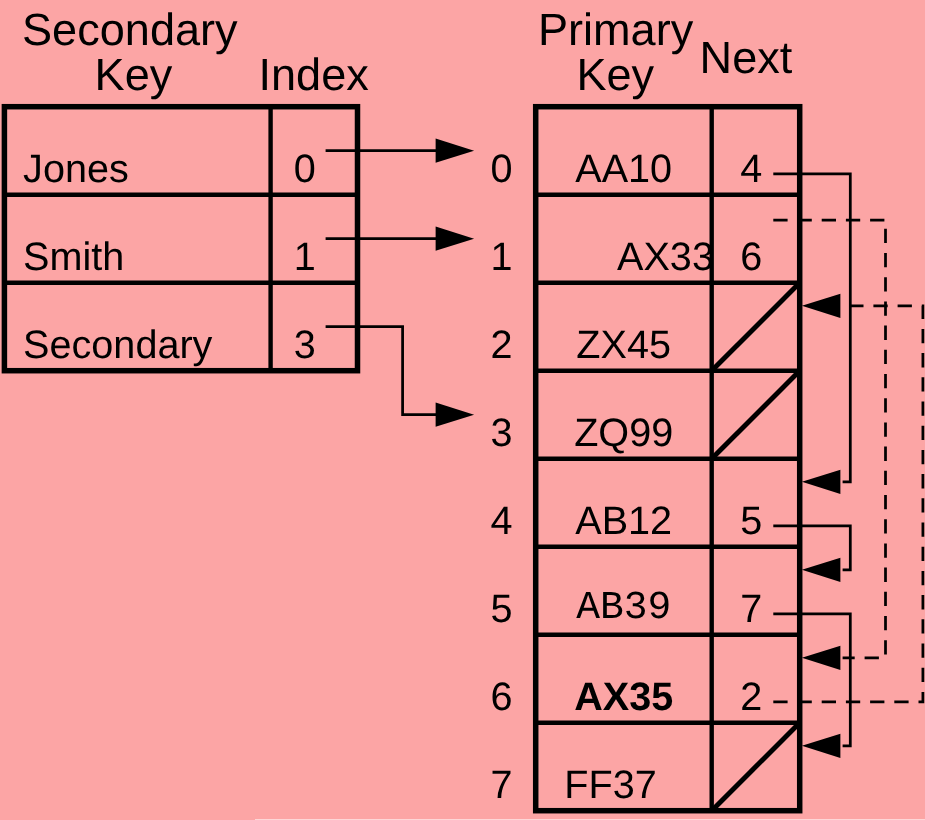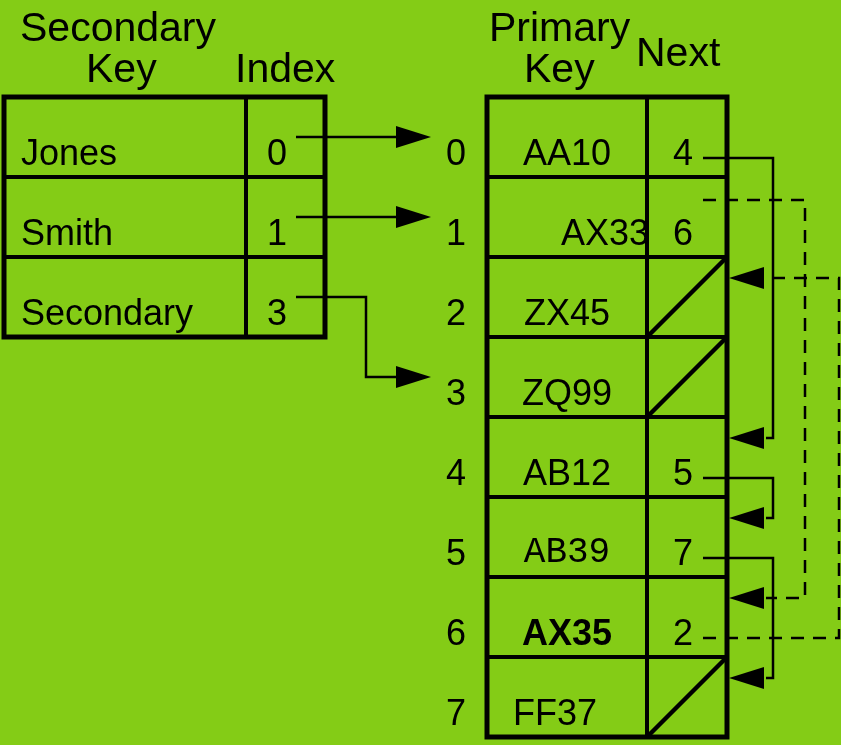--- a/index.html
+++ b/index.html
@@ -1,20 +1,20 @@
 <!DOCTYPE html>
 <html><head>
 <meta charset="utf-8">
 <style>
   html, body { margin: 0; padding: 0; background: #fff; }
   #figure {
     position: relative;
     width: 841px;
     height: 745px;
-    background: #84cc16;
+    background: #fca5a5;
     font-family: "Liberation Sans", "DejaVu Sans", sans-serif;
     color: #000;
     overflow: hidden;
   }
   #diagram-svg { position: absolute; left: 0; top: 0; width: 841px; height: 745px; }
   .hdr {
     position: absolute;
     font-size: 41px;
     line-height: 44px;
     white-space: nowrap;

